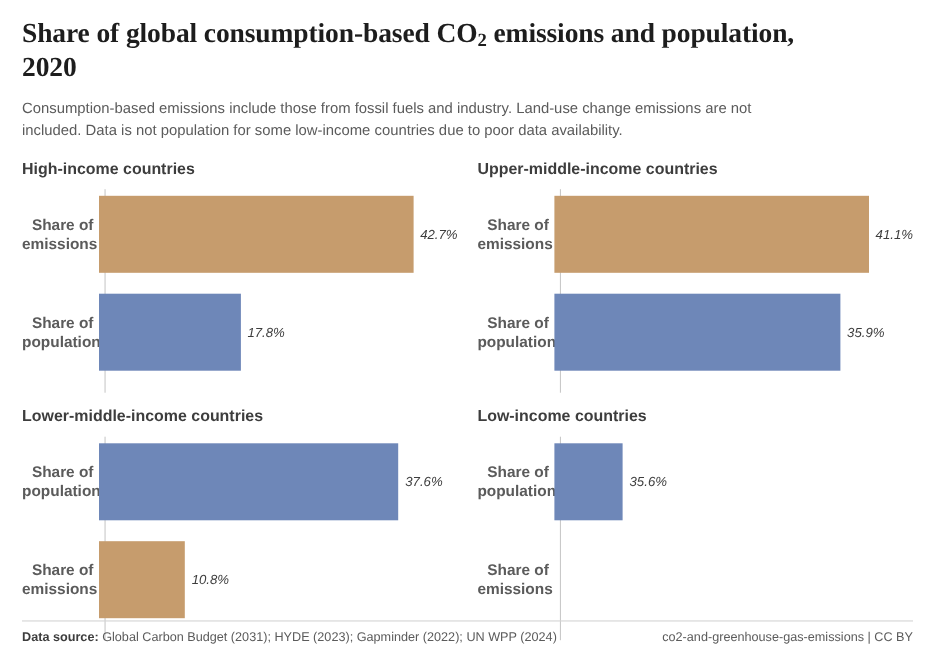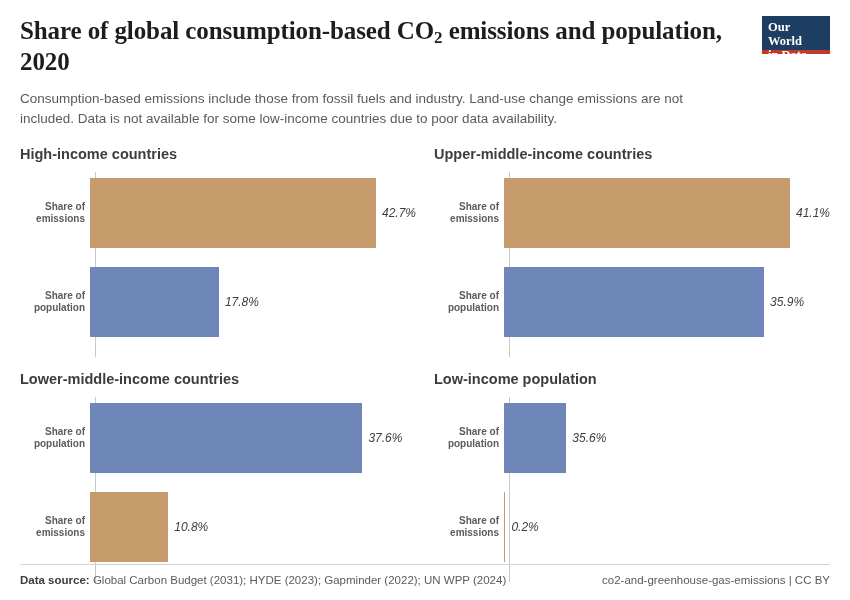--- a/index.html
+++ b/index.html
@@ -105,21 +105,21 @@
     height: 70px;
     display: flex;
     align-items: center;
   }
   .bar-row.top { top: 6px; }
   .bar-row.bottom { top: 95px; }
   .bar-label {
     width: 70px;
     text-align: right;
     padding-right: 5px;
-    font-size: 10px;
+    font-size: 14px;
     font-weight: 700;
     color: #5b5b5b;
     line-height: 1.25;
     box-sizing: border-box;
   }
   .bar-track {
     position: relative;
     flex: 1;
     height: 100%;
     display: flex;
@@ -163,25 +163,21 @@
 </style>
 </head>
 <body>
 
 <div class="page">
 
   <div class="header">
     <h1 class="title"><span>Share of global consumption-based CO</span><sub>2</sub><span> emissions and population,</span><br><span>2020</span></h1>
     <div class="subtitle">
       <span>Consumption-based emissions include those from fossil fuels and industry. Land-use change emissions are not included.</span>
-      <span>Data is not available for some low-income countries due to poor data availability.</span>
-    </div>
-    <div class="owid-logo">
-      <div>Our World</div>
-      <div>in Data</div>
+      <span>Data is not population for some low-income countries due to poor data availability.</span>
     </div>
   </div>
 
   <div class="grid">
 
     <div class="panel">
       <div class="panel-title">High-income countries</div>
       <div class="plot">
         <div class="axis-line"></div>
         <div class="bar-row top">
@@ -255,41 +251,37 @@
           </div>
           <div class="bar-track">
             <div class="bar emissions" style="width: 24%;"></div>
             <div class="bar-value">10.8%</div>
           </div>
         </div>
       </div>
     </div>
 
     <div class="panel">
-      <div class="panel-title">Low-income population</div>
+      <div class="panel-title">Low-income countries</div>
       <div class="plot">
         <div class="axis-line"></div>
         <div class="bar-row top">
           <div class="bar-label">
             <div>Share of</div>
             <div>population</div>
           </div>
           <div class="bar-track">
             <div class="bar population" style="width: 19.1111%;"></div>
             <div class="bar-value">35.6%</div>
           </div>
         </div>
         <div class="bar-row bottom">
           <div class="bar-label">
             <div>Share of</div>
             <div>emissions</div>
-          </div>
-          <div class="bar-track">
-            <div class="bar emissions" style="width: 0.444444%;"></div>
-            <div class="bar-value">0.2%</div>
           </div>
         </div>
       </div>
     </div>
 
   </div>
 
   <div class="footer">
     <div>
       <span class="src-label">Data source:</span>

